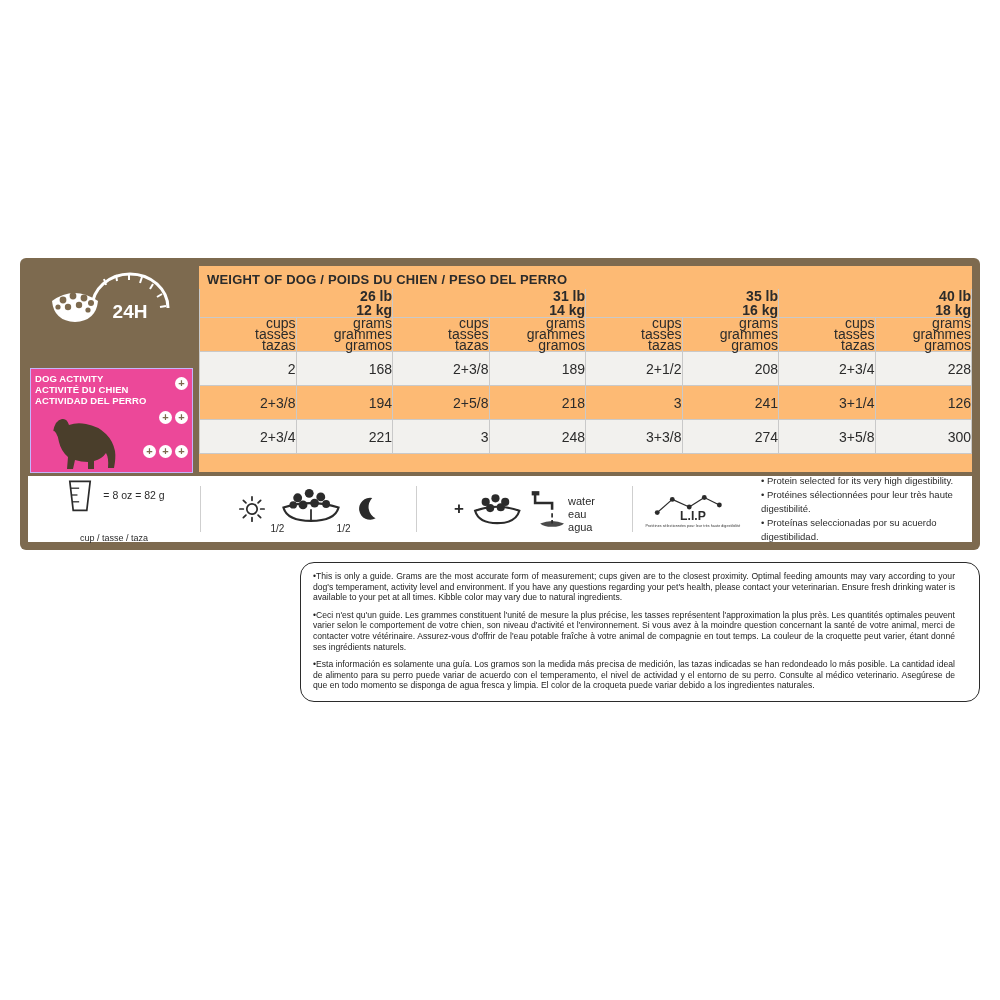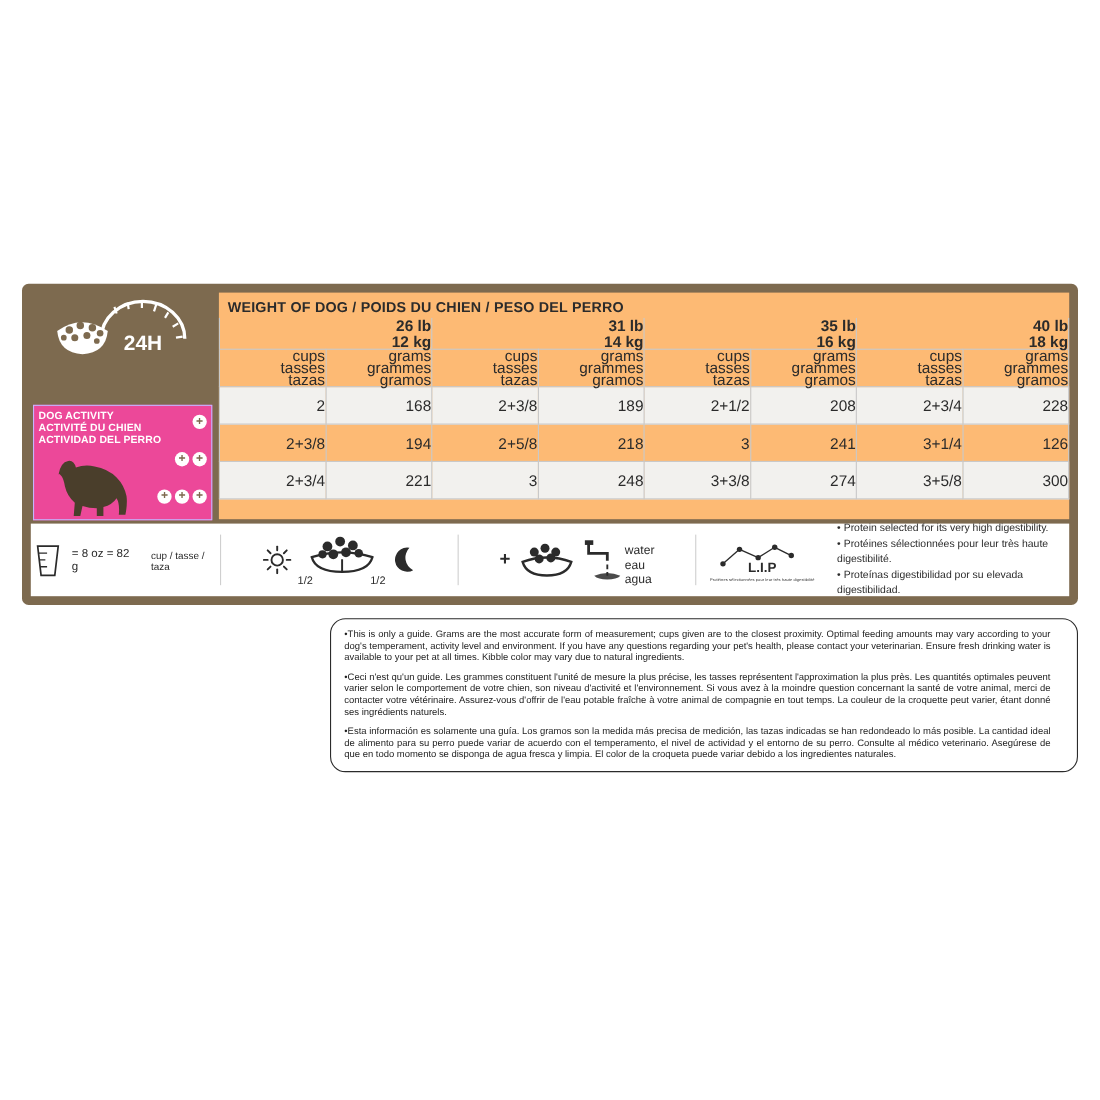--- a/index.html
+++ b/index.html
@@ -160,21 +160,21 @@
     display: flex;
     align-items: center;
   }
   .strip-cell {
     height: 100%;
     display: flex;
     align-items: center;
     justify-content: center;
     position: relative;
   }
-  .cell-cup { width: 172px; flex-direction: row; gap: 16px; }
+  .cell-cup { width: 172px; flex-direction: column; gap: 16px; }
   .cell-meals { width: 215px; }
   .cell-water { width: 215px; }
   .cell-lip { width: 120px; }
   .cell-bullets { flex: 1; justify-content: flex-start; padding-left: 8px; }
 
   .cup-caption {
     font-size: 9px;
     color: #2b2b2b;
     margin-top: 2px;
   }
@@ -503,21 +503,21 @@
             <text x="48" y="32" font-family="'Liberation Sans',sans-serif" font-size="13" font-weight="bold" fill="#2b2b2b" text-anchor="middle">L.I.P</text>
           </svg>
           <div style="font-size:3.6px; color:#2b2b2b; margin-top:-2px; letter-spacing:0.1px;">Protéines sélectionnées pour leur très haute digestibilité</div>
         </div>
       </div>
 
       <div class="strip-cell cell-bullets">
         <div class="bullets">
           <div>• Protein selected for its very high digestibility.</div>
           <div>• Protéines sélectionnées pour leur très haute digestibilité.</div>
-          <div>• Proteínas digestibilidad por su elevada digestibilidad.</div>
+          <div>• Proteínas seleccionadas por su acuerdo digestibilidad.</div>
         </div>
       </div>
 
     </div>
   </div>
 </div>
 
 <div id="disclaimer">
   <p>•This is only a guide. Grams are the most accurate form of measurement; cups given are to the closest proximity. Optimal feeding amounts may vary according to your dog's temperament, activity level and environment. If you have any questions regarding your pet's health, please contact your veterinarian. Ensure fresh drinking water is available to your pet at all times. Kibble color may vary due to natural ingredients.</p>
   <p>•Ceci n'est qu'un guide. Les grammes constituent l'unité de mesure la plus précise, les tasses représentent l'approximation la plus près. Les quantités optimales peuvent varier selon le comportement de votre chien, son niveau d'activité et l'environnement. Si vous avez à la moindre question concernant la santé de votre animal, merci de contacter votre vétérinaire. Assurez-vous d'offrir de l'eau potable fraîche à votre animal de compagnie en tout temps. La couleur de la croquette peut varier, étant donné ses ingrédients naturels.</p>

